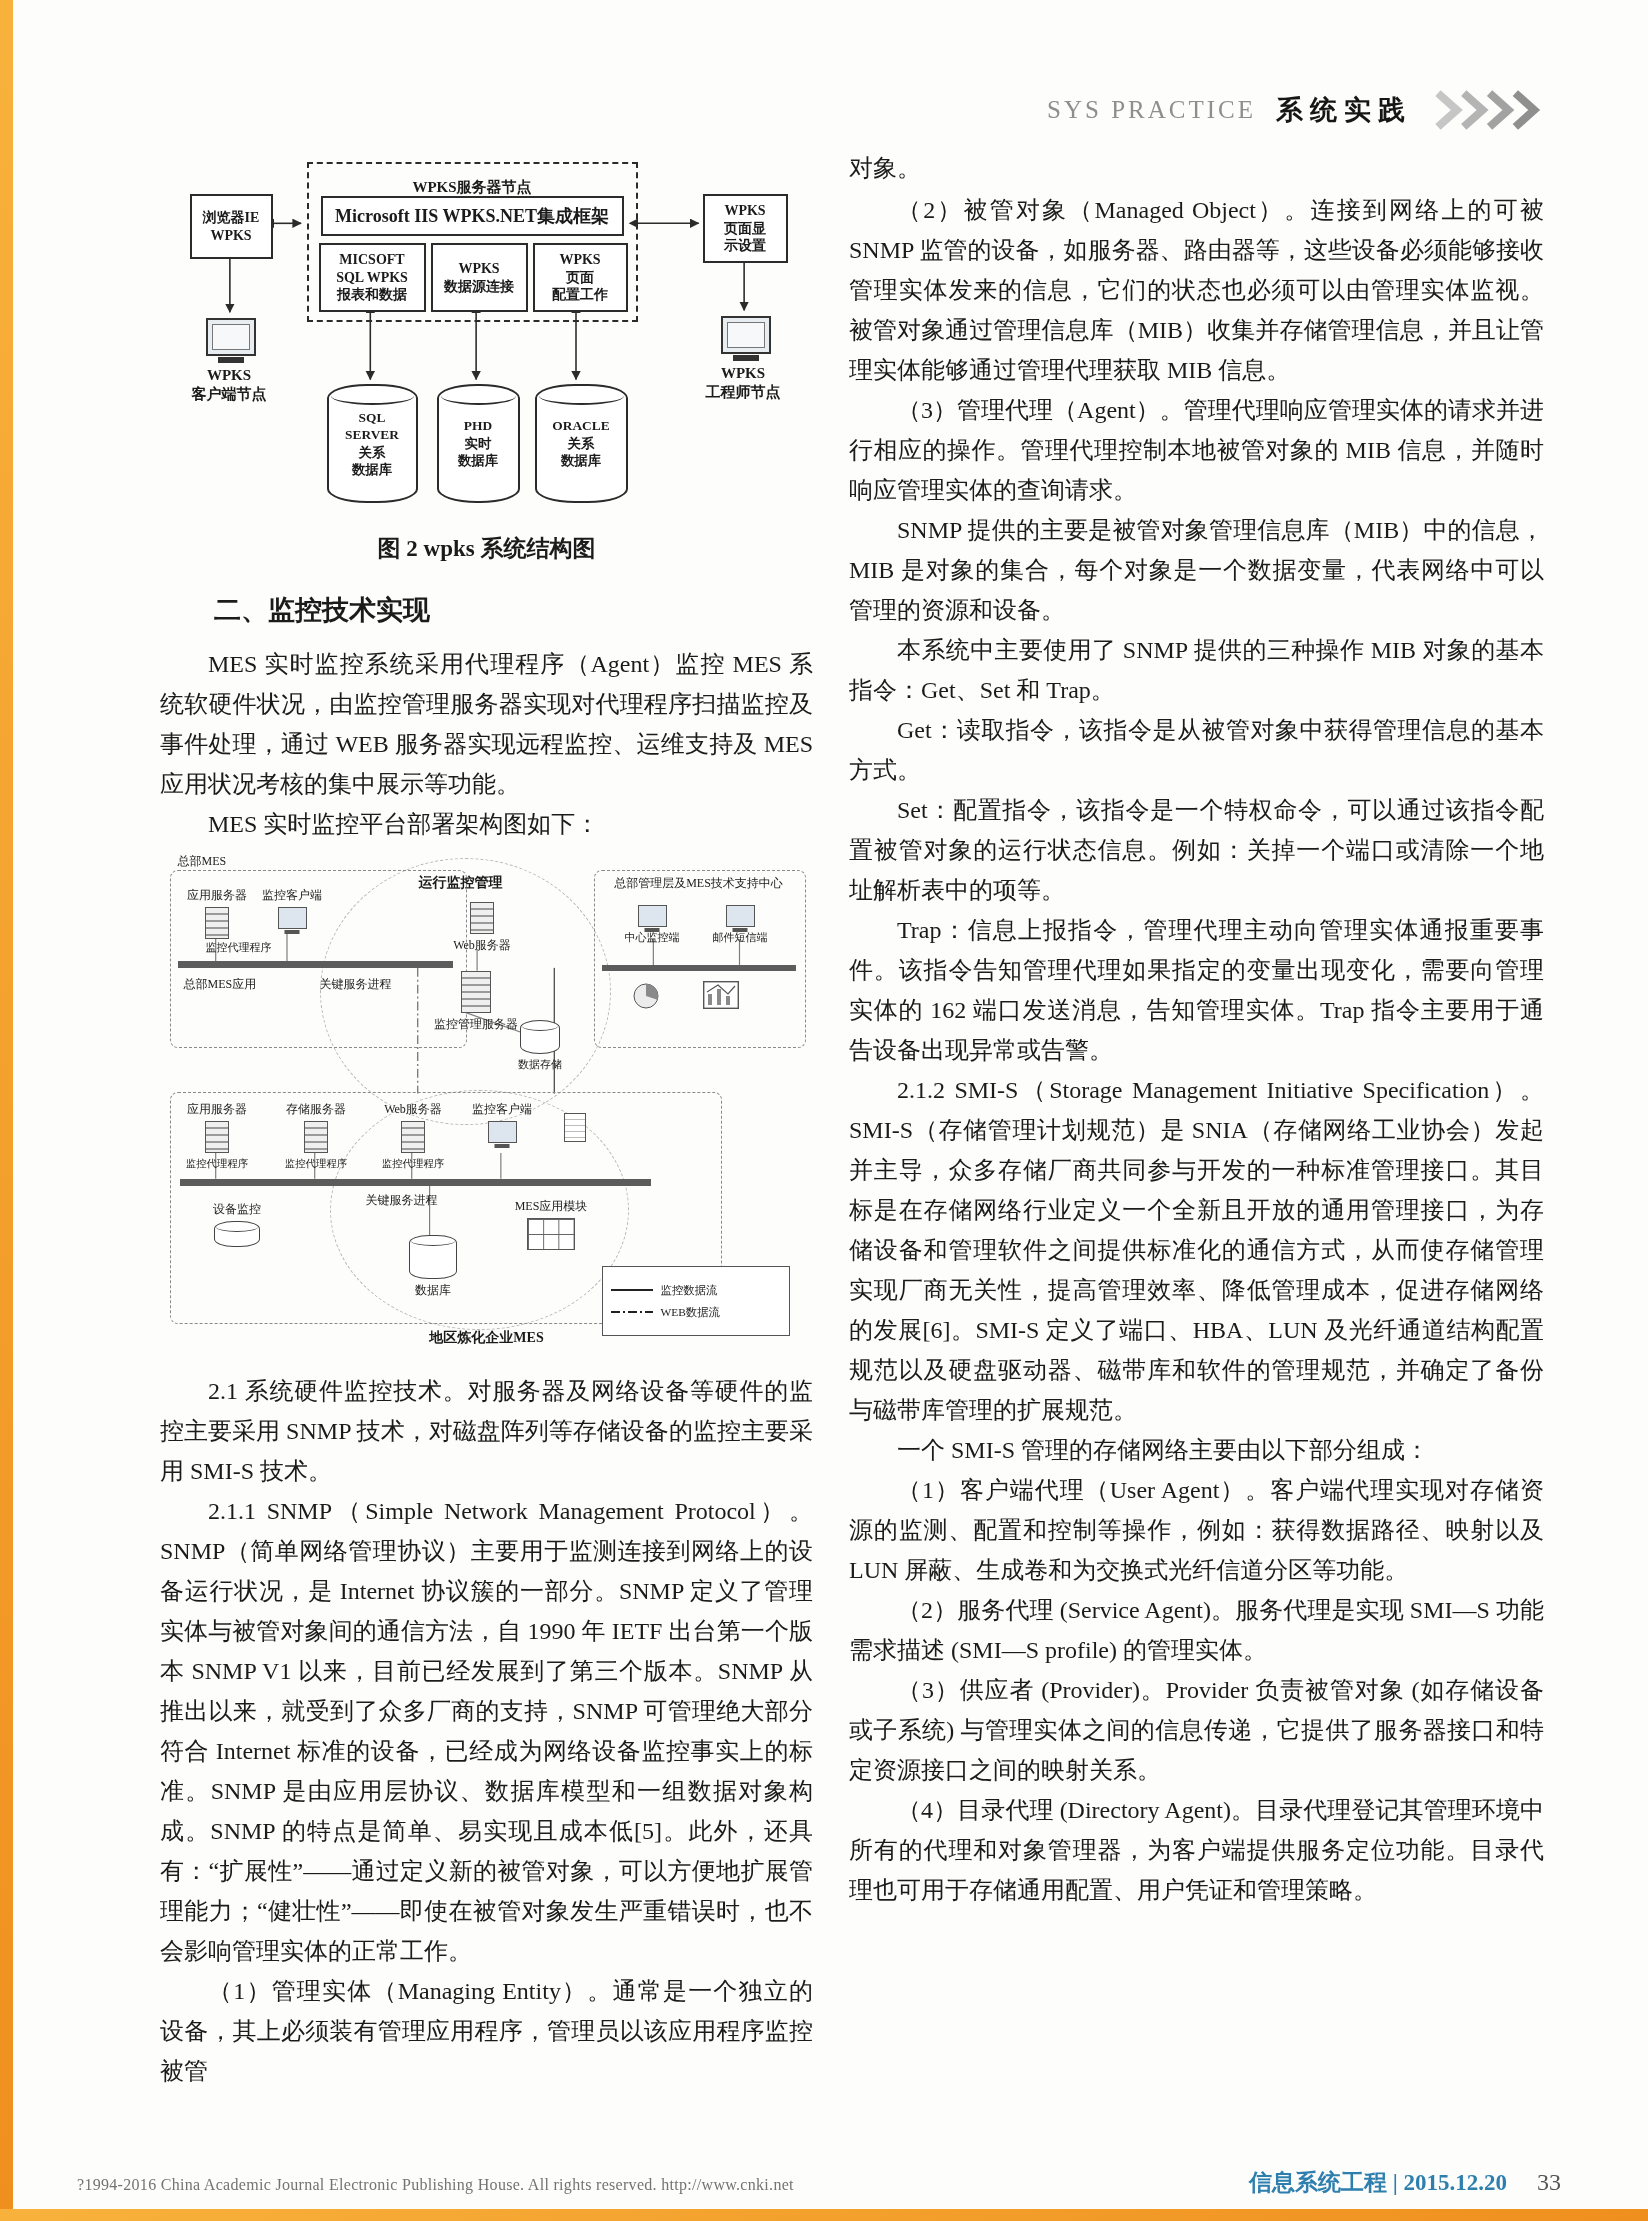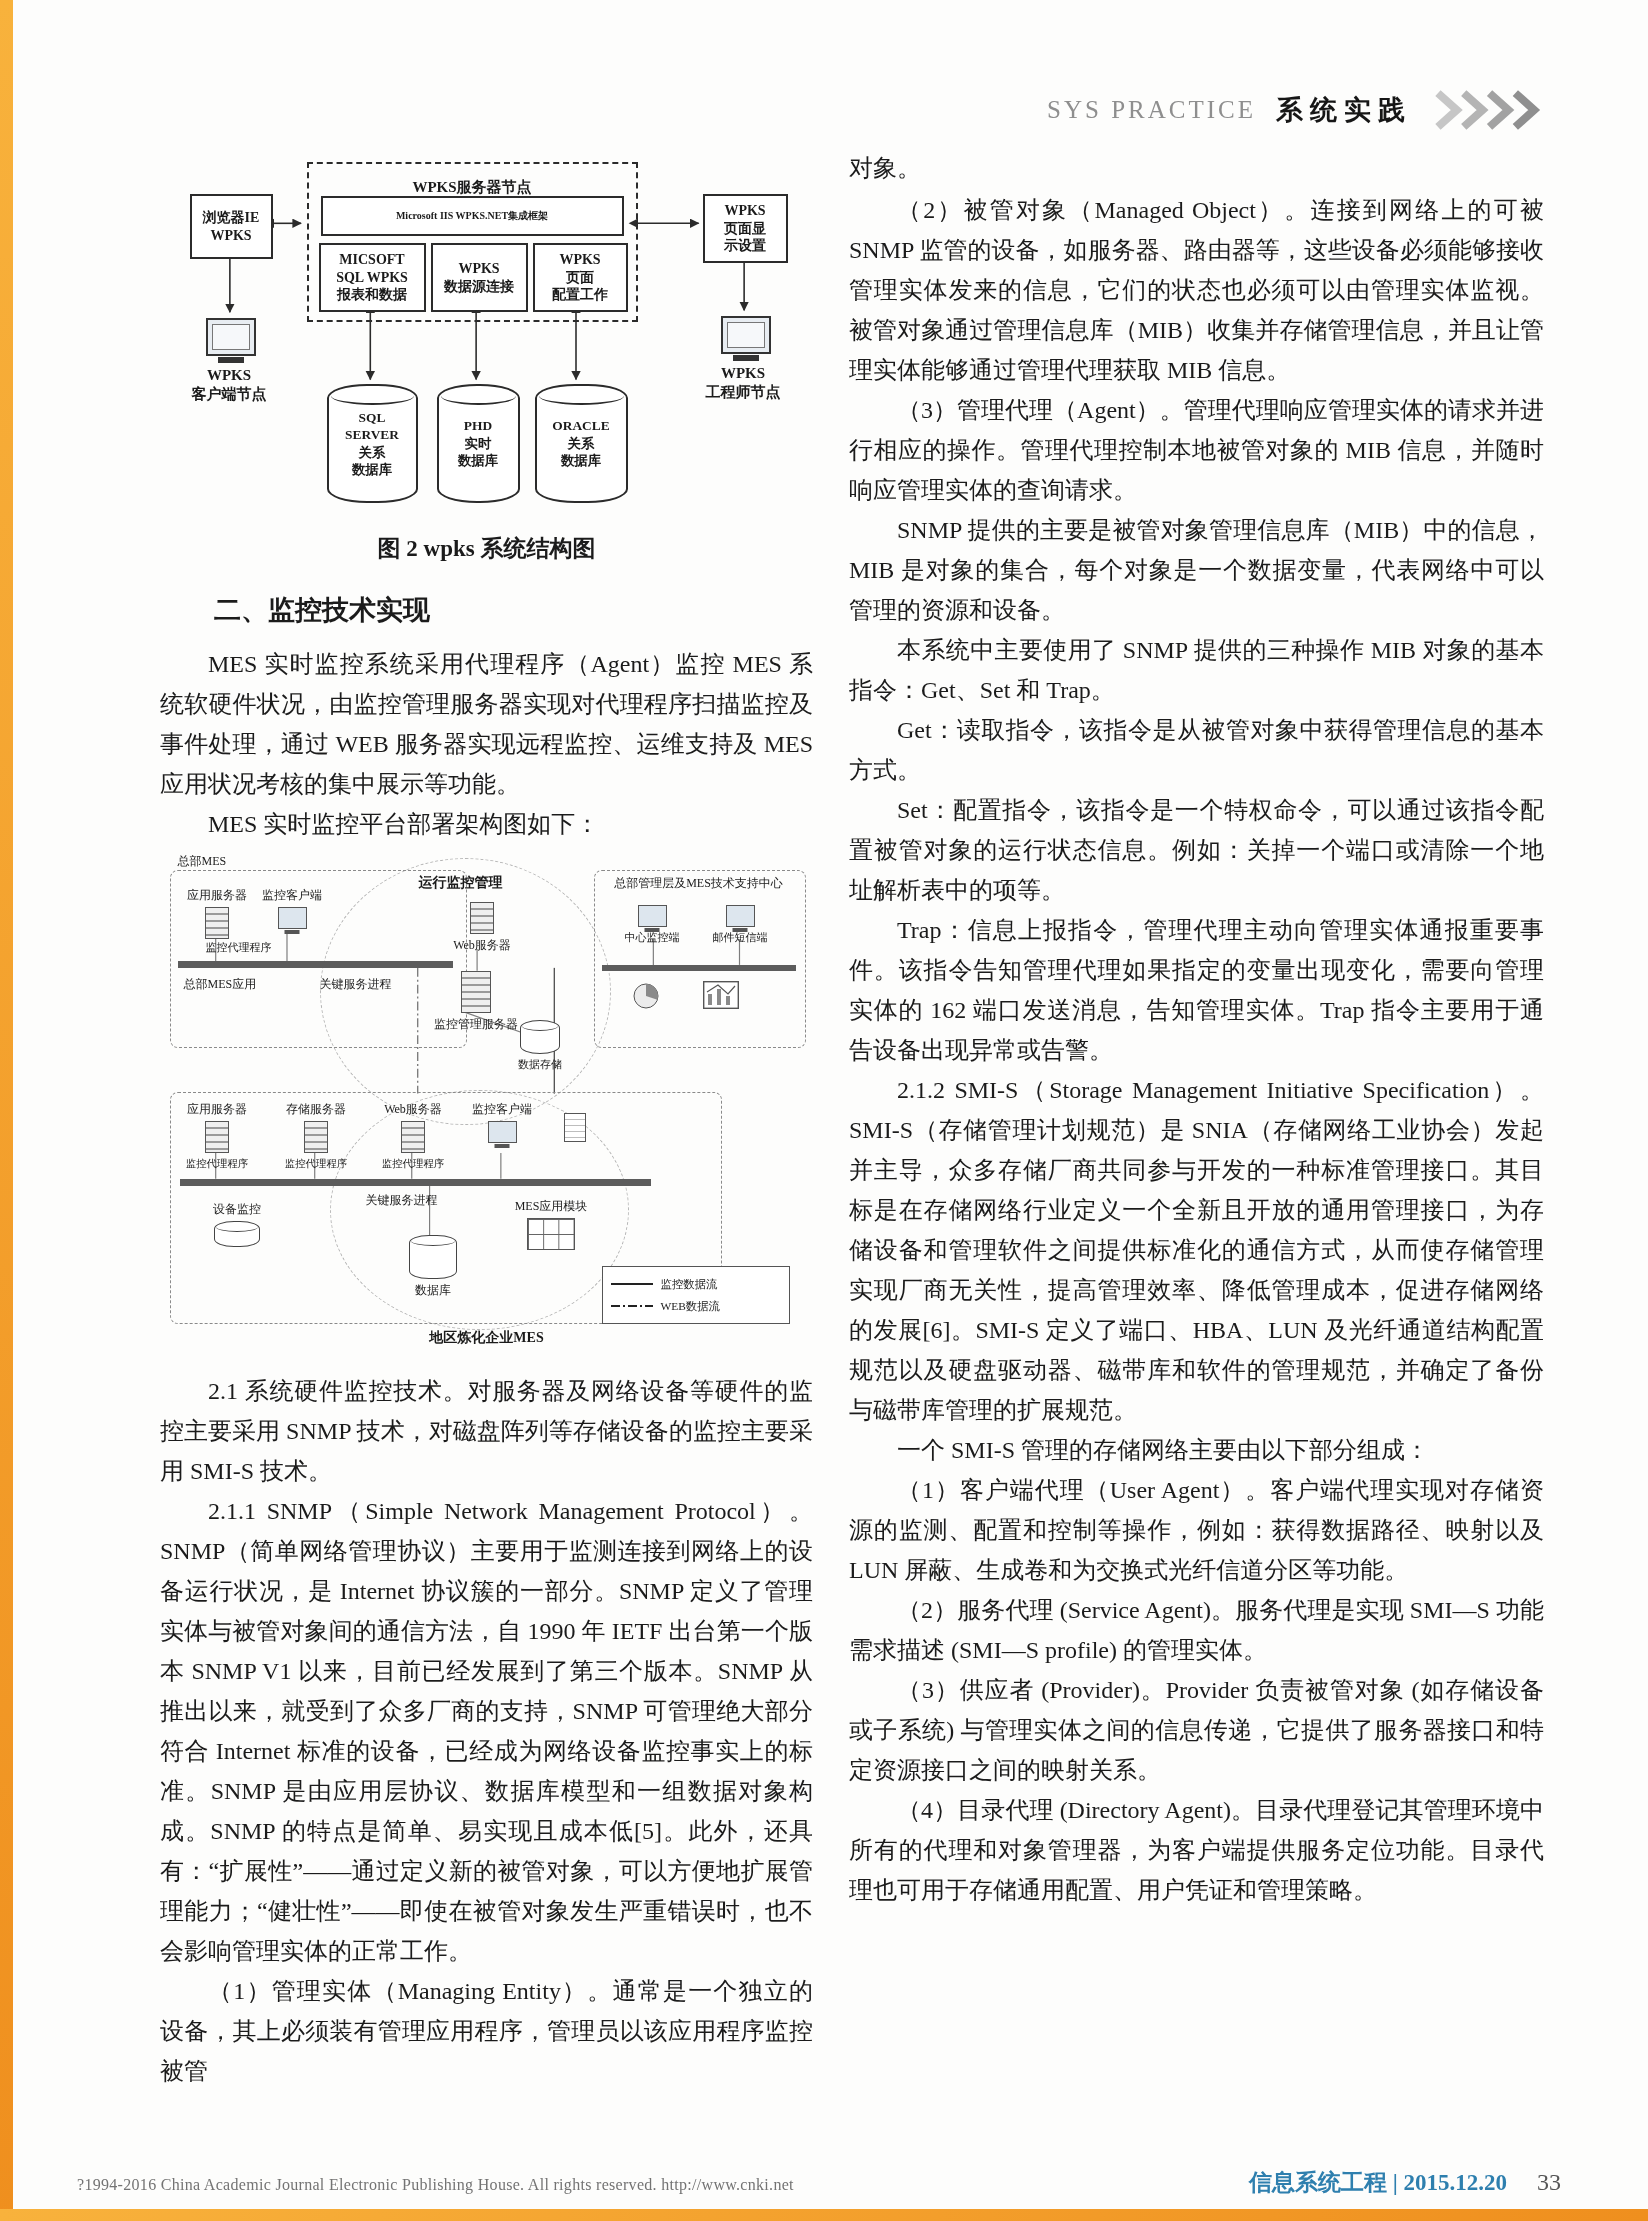--- a/index.html
+++ b/index.html
@@ -54,21 +54,21 @@
   .srv.big{width:28px;height:40px;}
   .pcs{position:relative;width:27px;height:20px;border:1.5px solid #555;background:#dde6ee;}
   .pcs::after{content:"";position:absolute;left:50%;bottom:-6px;transform:translateX(-50%);width:15px;height:4px;background:#555;}
   .bar{position:absolute;background:#5c5c5c;height:7px;z-index:2;}
   .cyls{position:relative;border:1.6px solid #444;border-radius:20px/8px;background:#fff;z-index:2;}
   .cyls::before{content:"";position:absolute;top:0;left:1px;right:1px;height:9px;border-bottom:1.6px solid #444;border-radius:50%;}
   .doc{width:20px;height:27px;border:1.5px solid #555;background:repeating-linear-gradient(180deg,#ffffff 0 5px,#bdbdbd 5px 6px);}
   .gridicon{width:46px;height:30px;border:1.5px solid #555;background-color:#fff;
       background-image:linear-gradient(#666 1px,transparent 1px),linear-gradient(90deg,#666 1px,transparent 1px);
       background-size:15.2px 15px;}
-  .legend{position:absolute;border:1.4px solid #555;background:#fff;z-index:3;padding:10px 8px;display:flex;flex-direction:column;gap:8px;}
+  .legend{position:absolute;border:1.4px solid #555;background:#fff;z-index:3;padding:16px 8px;display:flex;flex-direction:column;gap:8px;}
   .legrow{display:flex;align-items:center;gap:8px;font-size:11.4px;white-space:nowrap;}
   .regionlabel{position:absolute;width:100%;text-align:center;font-size:14px;font-weight:bold;z-index:2;}
 
   
   .pfooter{position:absolute;left:77px;right:87px;bottom:24px;display:flex;justify-content:space-between;align-items:baseline;}
   .fcopy{color:#737373;font-size:16px;letter-spacing:0.3px;}
   .fright{display:flex;align-items:baseline;gap:30px;}
   .fjournal{color:#2e7fae;font-weight:bold;font-size:23px;}
   .fpage{color:#555;font-size:24px;}
 </style>
@@ -112,21 +112,21 @@
             <line x1="560" y1="100" x2="560" y2="150" marker-start="url(#ahs)" marker-end="url(#ah)"></line>
             <line x1="182" y1="152" x2="182" y2="220" marker-start="url(#ahs)" marker-end="url(#ah)"></line>
             <line x1="289" y1="152" x2="289" y2="220" marker-start="url(#ahs)" marker-end="url(#ah)"></line>
             <line x1="390" y1="152" x2="390" y2="220" marker-start="url(#ahs)" marker-end="url(#ah)"></line>
           </g>
         </svg>
 
         <div class="dashbx" style="left:117px;top:0;width:327px;height:156px;">
           <div class="dashtitle">WPKS服务器节点</div>
         </div>
-        <div class="bx" style="left:131px;top:34px;width:299px;height:36px;font-size:10px;">Microsoft IIS  WPKS.NET集成框架</div>
+        <div class="bx" style="left:131px;top:34px;width:299px;height:36px;font-size:18px;">Microsoft IIS  WPKS.NET集成框架</div>
         <div class="bx pre" style="left:129px;top:81px;width:103px;height:65px;">MICSOFT
 SQL WPKS
 报表和数据</div>
         <div class="bx pre" style="left:241px;top:81px;width:93px;height:65px;">WPKS
 数据源连接</div>
         <div class="bx pre" style="left:343px;top:81px;width:91px;height:65px;">WPKS
 页面
 配置工作</div>
         <div class="bx pre" style="left:0;top:32px;width:79px;height:61px;">浏览器IE
 WPKS</div>

